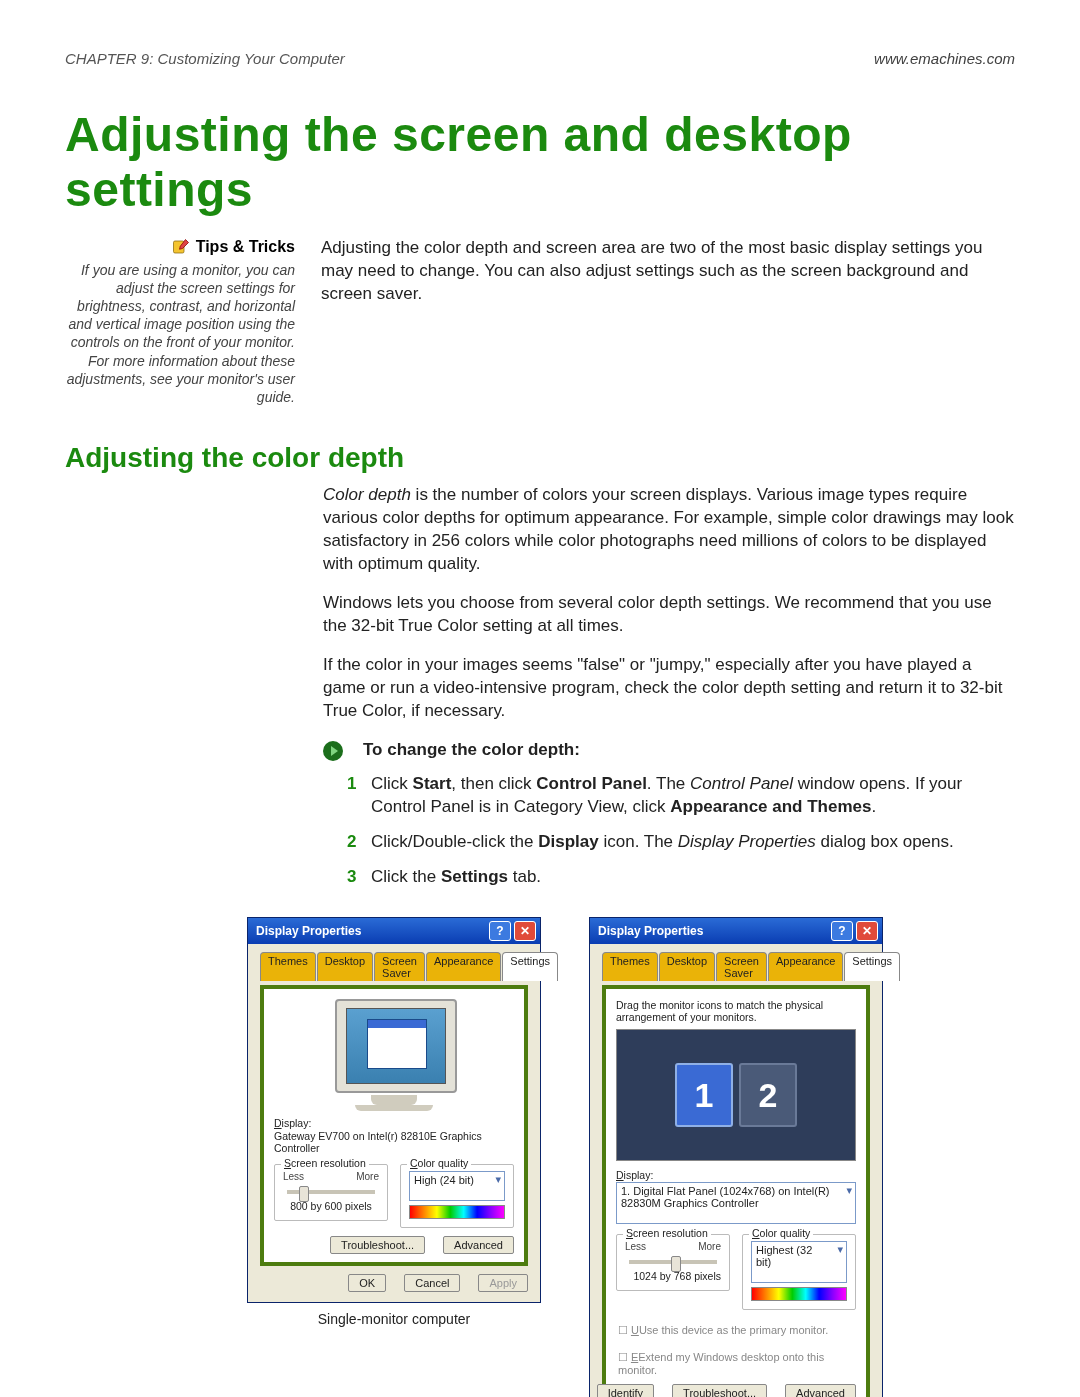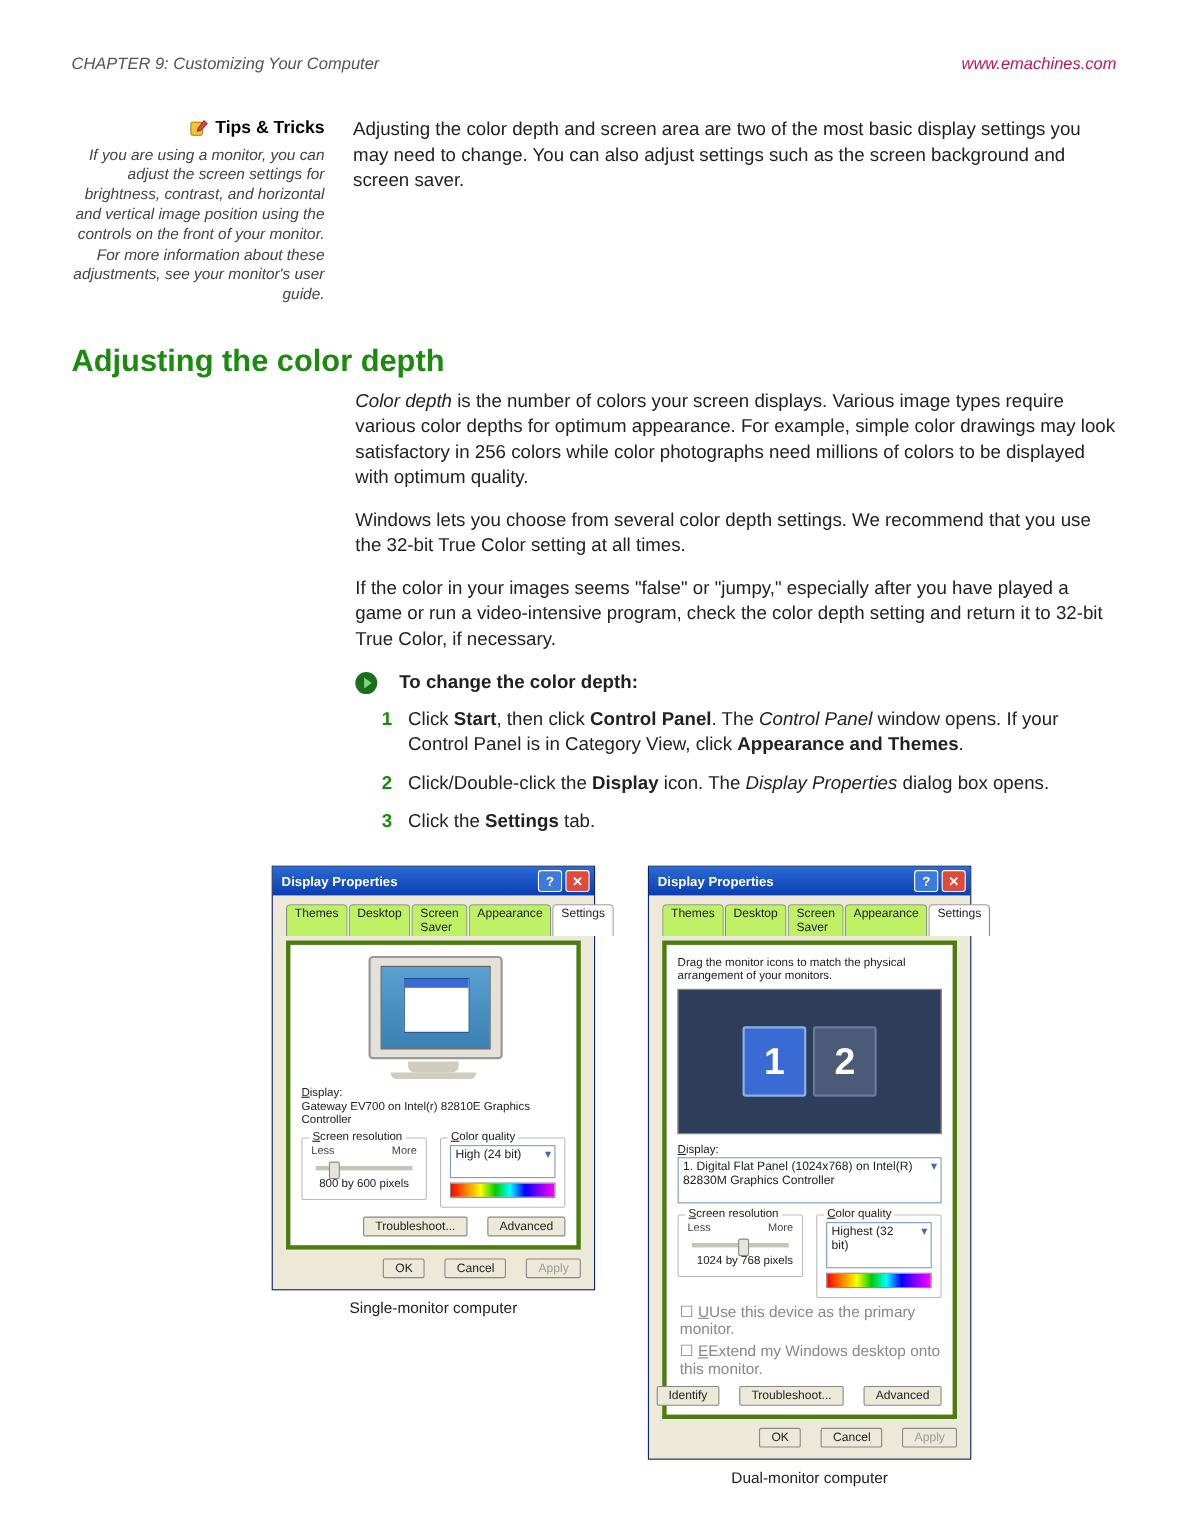--- a/index.html
+++ b/index.html
@@ -1,18 +1,18 @@
 <!DOCTYPE html>
 <html><head>
 <meta charset="utf-8">
 <style>
   body{margin:0;background:#fff;font-family:"Segoe UI",Arial,sans-serif;color:#222;width:1080px}
   .page{padding:50px 65px 60px 65px}
   .hdr{display:flex;justify-content:space-between;font-style:italic;font-size:15px;color:#555;margin-bottom:40px}
-  .hdr a{color:#be185d;text-decoration:none}
+  .hdr a{color:#404040;text-decoration:none}
   .title{color:#1b8a0f;font-family:"Arial Narrow","Segoe UI",sans-serif;font-stretch:condensed;font-weight:700;font-size:48px;margin:0 0 20px 0;letter-spacing:.5px}
   .row1{display:flex;gap:26px}
   .tips{width:230px;text-align:right;font-style:italic;font-size:14px;color:#444;line-height:1.3}
   .tips-h{display:inline-flex;align-items:center;gap:6px;font-style:normal;font-weight:700;font-size:16px;color:#000}
   .tips-h svg{width:18px;height:18px}
   .intro{flex:1;font-size:17px;line-height:1.35}
   .sub{color:#1b8a0f;font-family:"Arial Narrow","Segoe UI",sans-serif;font-stretch:condensed;font-weight:700;font-size:28px;margin:36px 0 10px 0}
   .body{margin-left:258px;font-size:17px;line-height:1.35}
   .body p{margin:0 0 16px 0}
   .proc-h{display:flex;align-items:flex-end;gap:20px;font-weight:700;font-size:17px;margin:8px 0 12px 0}
@@ -27,21 +27,21 @@
   .shot-wrap{text-align:center}
   .cap{font-size:14px;margin-top:8px}
   .dlg{width:292px;border:1px solid #0a246a;background:#ece9d8;font-size:11px;font-family:Tahoma,Arial,sans-serif;text-align:left}
   .tb{background:linear-gradient(#2a6bd6,#0a3db2);color:#fff;display:flex;align-items:center;padding:3px 4px 3px 8px;font-weight:700;font-size:12px}
   .tb .sp{flex:1}
   .wbtn{width:20px;height:18px;border:1px solid #fff;border-radius:3px;margin-left:3px;display:flex;align-items:center;justify-content:center;font-weight:700;font-size:12px}
   .wbtn.help{background:#3c7ae0;color:#fff}
   .wbtn.close{background:#e04a3a;color:#fff}
   .inner{padding:8px 12px 10px 12px}
   .tabs{display:flex;margin-bottom:4px}
-  .tab{padding:2px 7px;border:1px solid #888;border-bottom:none;background:#bef264;margin-right:1px;border-radius:4px 4px 0 0;cursor:pointer}
+  .tab{padding:2px 7px;border:1px solid #888;border-bottom:none;background:#eab308;margin-right:1px;border-radius:4px 4px 0 0;cursor:pointer}
   .tab.act{background:#fff;position:relative;padding-bottom:4px;font-weight:400}
   .pane{border:4px solid #4d7c0f;background:#ffffff;padding:10px 10px 8px 10px}
   .hint{font-size:10.5px;margin-bottom:6px}
   .mon-area{height:130px;background:#2e3d5a;border:1px solid #888;display:flex;align-items:center;justify-content:center;gap:6px;margin-bottom:8px}
   .mnum{width:54px;height:60px;background:#3a6ad4;border:2px solid #8fb0e6;color:#fff;font-size:34px;font-weight:700;display:flex;align-items:center;justify-content:center;border-radius:3px}
   .mnum.dim{background:#4a5a78;border-color:#6a7a98}
   .crt{width:118px;margin:0 auto}
   .crt .scr{width:118px;height:90px;background:#e4e2d8;border:2px solid #999;border-radius:4px;display:flex;align-items:center;justify-content:center}
   .crt .desk{width:98px;height:74px;background:linear-gradient(#5aa0d0,#3a80b0);border:1px solid #555;position:relative}
   .crt .win{position:absolute;left:20px;top:10px;width:58px;height:48px;background:#fff;border:1px solid #1a4a8a}
@@ -56,31 +56,32 @@
   .grp .gt{position:absolute;top:-8px;left:6px;background:#fff;padding:0 3px;font-size:10.5px}
   .cols{display:flex;gap:12px}
   .c{flex:1}
   .slider{height:4px;background:#c8c4b6;margin:8px 4px 4px 4px;position:relative}
   .thumb{position:absolute;top:-4px;width:8px;height:14px;background:#e8e4d8;border:1px solid #888;border-radius:2px}
   .sl-lbls{display:flex;justify-content:space-between;font-size:10px;color:#444}
   .rainbow{height:12px;background:linear-gradient(90deg,#f00,#ff8000,#ff0,#0c0,#0ff,#00f,#80f,#f0f);margin-top:4px;border:1px solid #888}
   .btns{display:flex;justify-content:flex-end;gap:18px;margin-top:8px}
   .btn{border:1px solid #888;background:#ece9d8;padding:2px 10px;font-size:11px;border-radius:2px;cursor:pointer}
   .btn.dis{color:#999}
-  .cb{font-size:14px;color:#888;margin:4px 0 0 2px}
+  .cb{font-size:11px;color:#888;margin:14px 0 0 2px}
 </style>
 </head>
 <body>
 
 <div class="page">
   <div class="hdr">
     <span>CHAPTER 9: Customizing Your Computer</span>
     <a>www.emachines.com</a>
   </div>
 
+  <h1 class="title">Adjusting the screen and desktop settings</h1>
 
   <div class="row1">
     <div class="tips">
       <span class="tips-h">
         <svg viewBox="0 0 24 24">
             <rect x="2" y="4" width="14" height="16" rx="2" fill="#f4c430" stroke="#8a6a10"></rect>
             <path d="M18 2l4 4-8 8-4 1 1-4z" fill="#d44" stroke="#800"></path>
           </svg>
         <span>Tips &amp; Tricks</span>
       </span><br>

